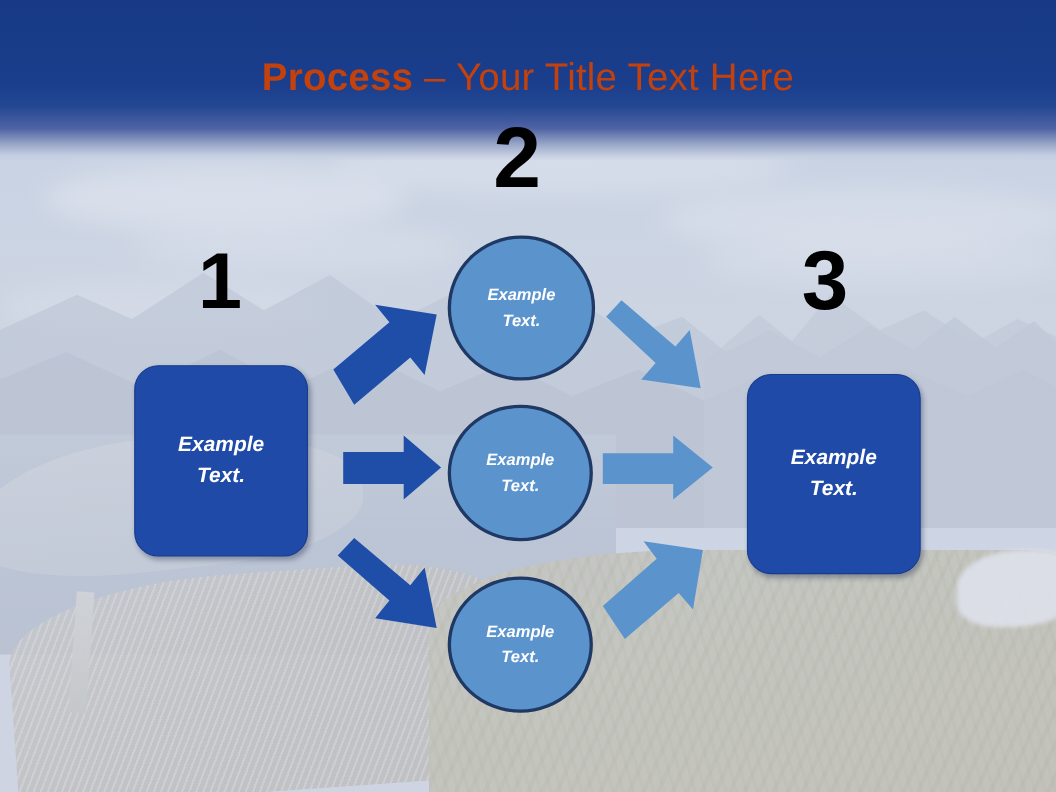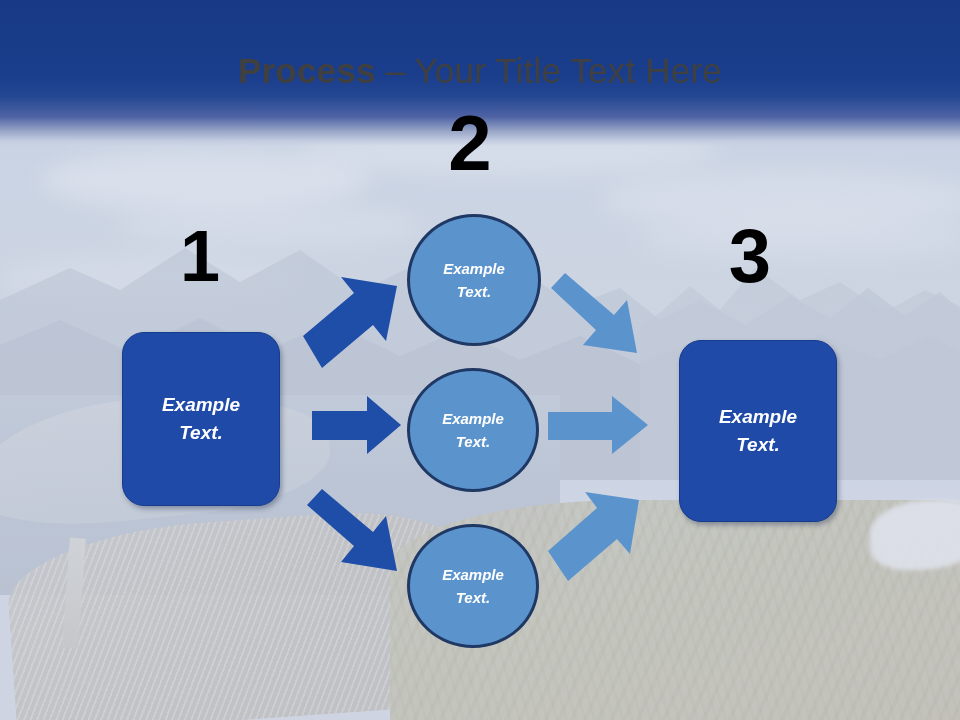--- a/index.html
+++ b/index.html
@@ -118,21 +118,21 @@
         #234792 66%,
         #4f63a4 80%,
         #9aa7c8 90%,
         #c6cfe2 97%,
         rgba(203,211,229,0) 100%);
   }
   .slide-title {
     position: absolute;
     left: 0; top: 50px; width: 960px;
     text-align: center;
-    color: #404040;
+    color: #c2410c;
     font-size: 35px;
     line-height: 42px;
     letter-spacing: .2px;
     white-space: nowrap;
   }
   .slide-title .t-bold { font-weight: bold; }
   .slide-title .t-reg  { font-weight: normal; }
 
   
   .step-num {

